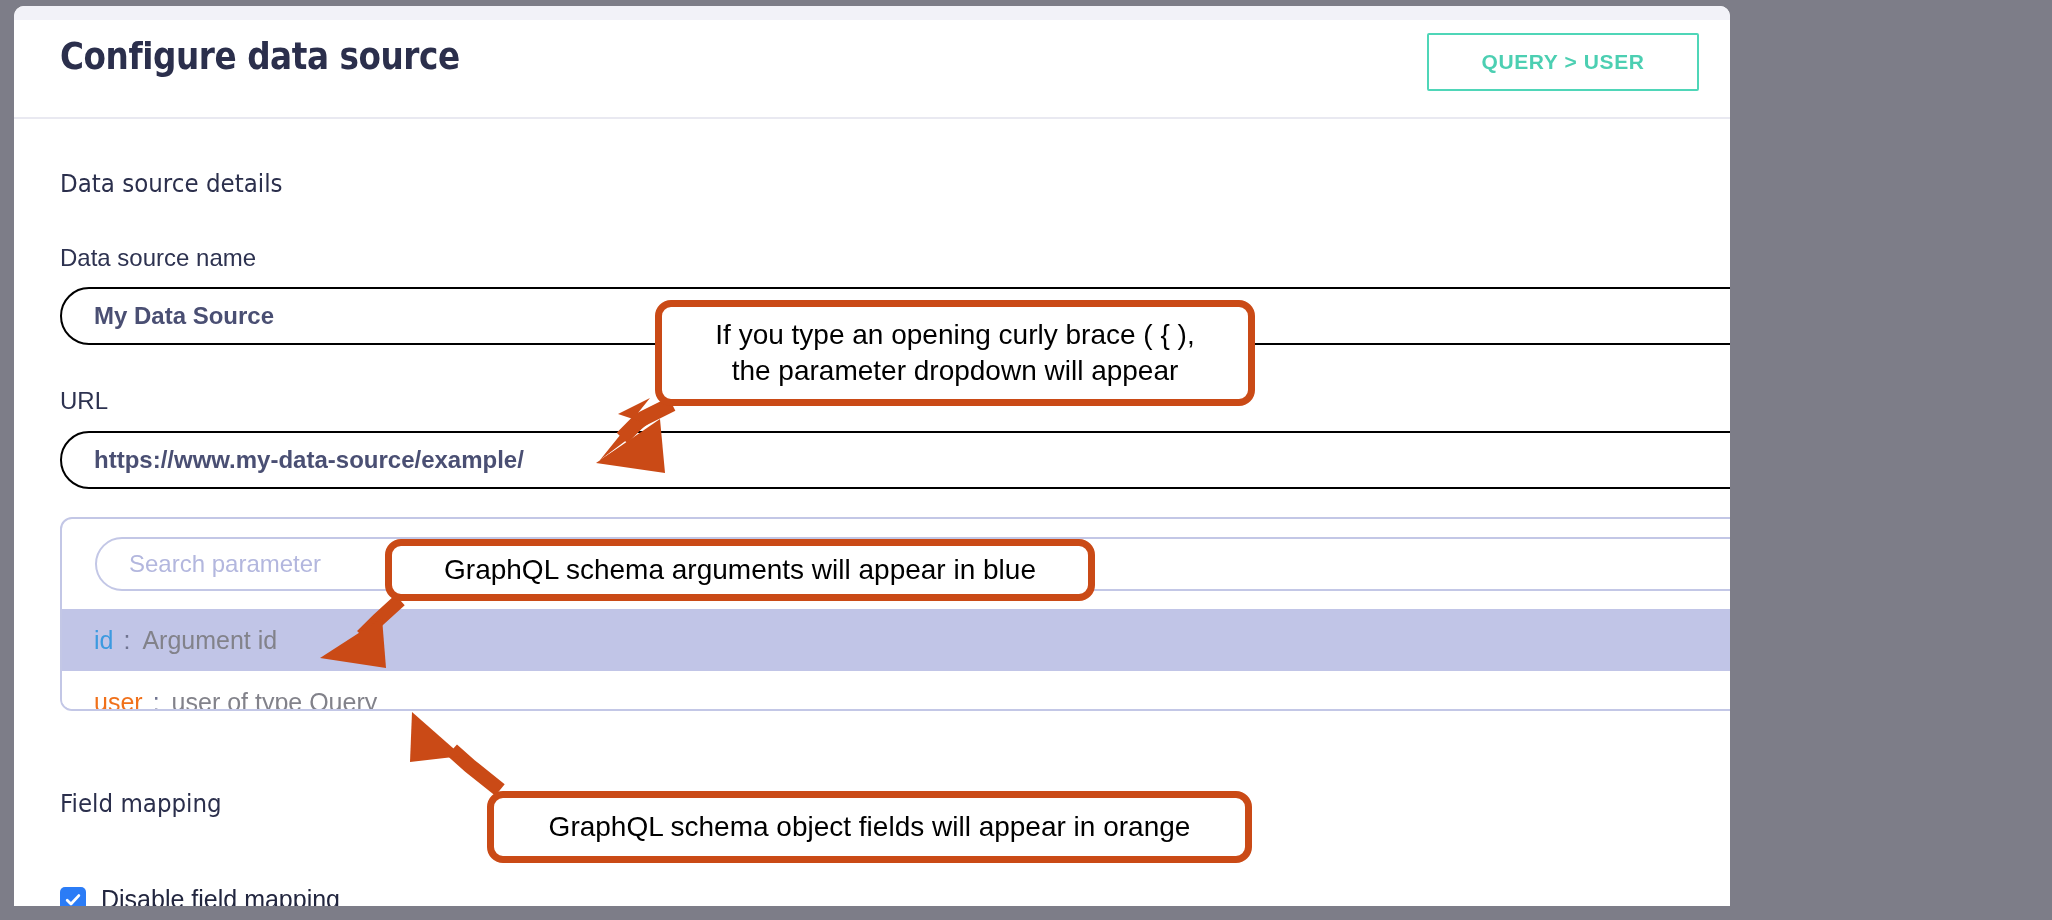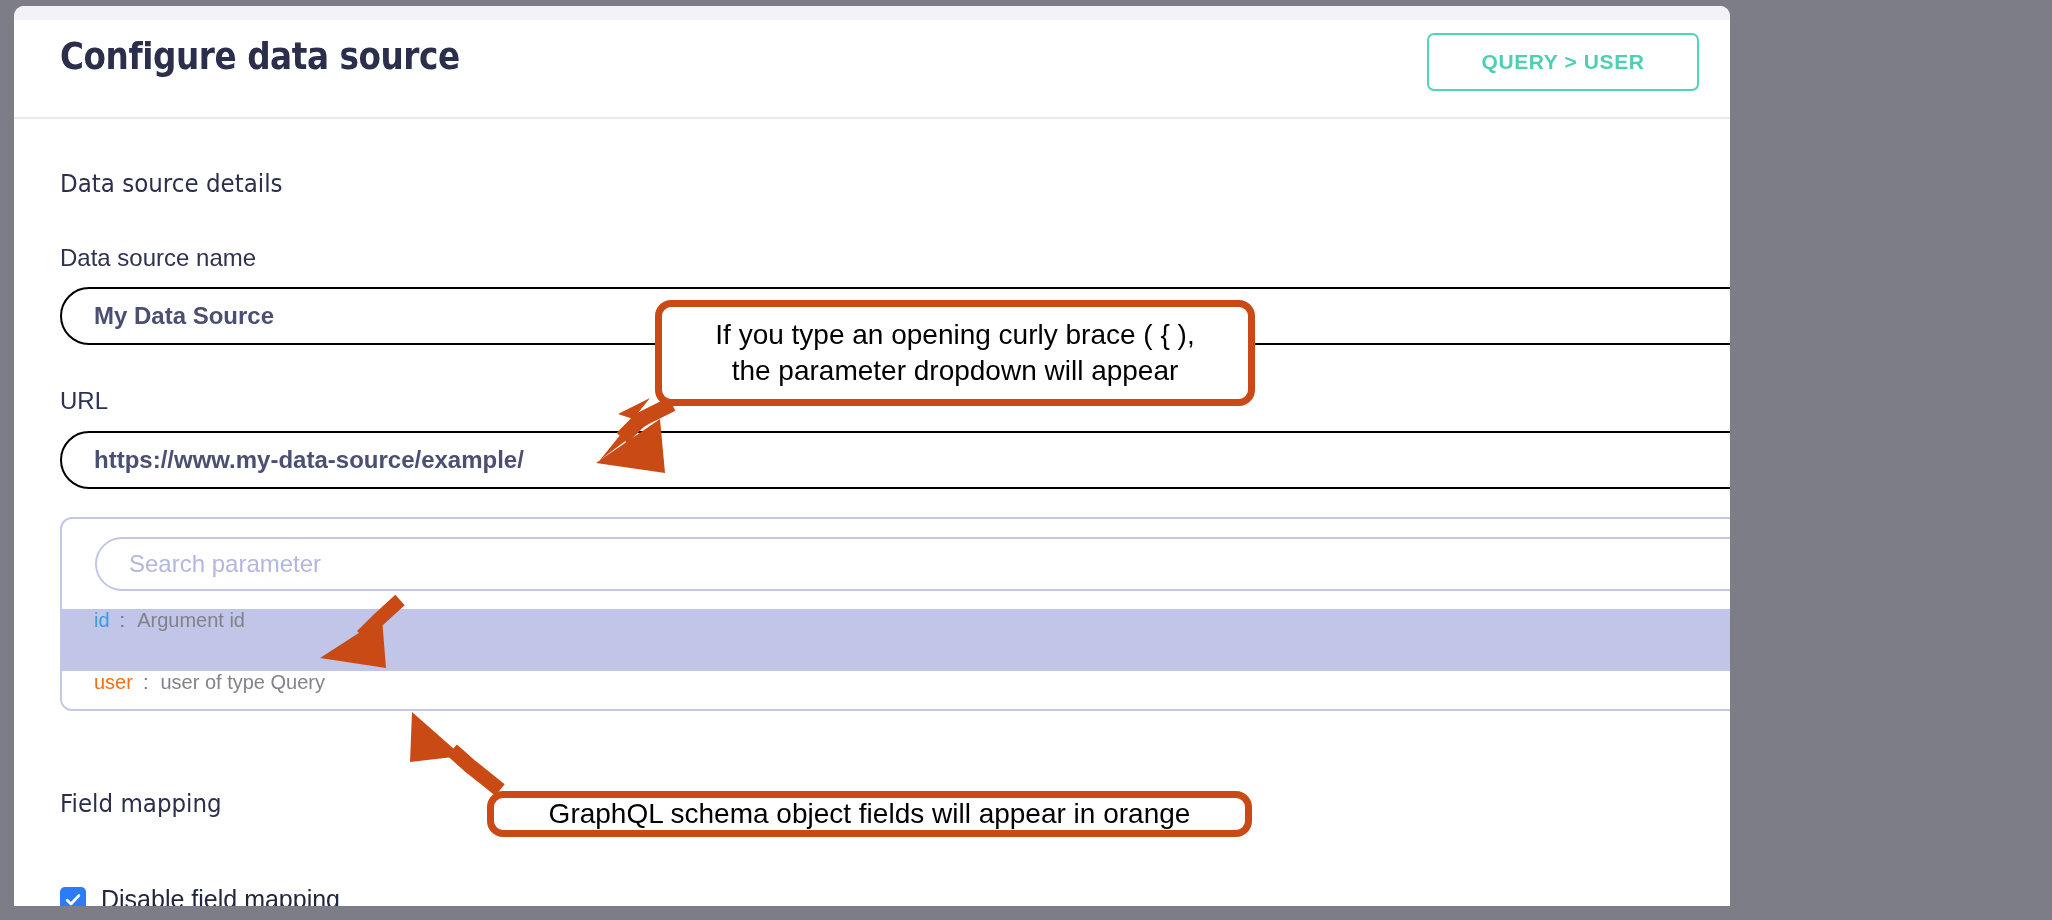--- a/index.html
+++ b/index.html
@@ -65,21 +65,21 @@
     white-space: nowrap;
   }
   .query-btn {
     position: absolute;
     right: 31px;
     top: 27px;
     width: 272px;
     height: 58px;
     box-sizing: border-box;
     border: 2.5px solid #4fd6b8;
-    border-radius: 7px;
+    border-radius: 2px;
     background: #ffffff;
     color: #4ccfb2;
     font-size: 21px;
     font-weight: 700;
     letter-spacing: 0.6px;
     display: flex;
     align-items: center;
     justify-content: center;
     cursor: pointer;
   }
@@ -165,23 +165,24 @@
     font-size: 24px;
     color: #b3b7de;
     cursor: text;
   }
   .param-row {
     position: absolute;
     left: 0;
     width: 100%;
     height: 62px;
     display: flex;
+    align-items: center;
     padding-left: 32px;
     box-sizing: border-box;
-    font-size: 20px;
+    font-size: 25px;
     cursor: pointer;
   }
   .param-row.r0 { top: 90px; background: #c1c5e7; }
   .param-row.r1 { top: 152px; background: #ffffff; }
 
   .param-key      { font-weight: 400; }
   .param-key.blue   { color: #3c9ae0; }
   .param-key.orange { color: #f0701a; }
   .param-colon { color: #6f7390; margin: 0 12px 0 10px; }
   .param-desc  { color: #82828a; }
@@ -236,21 +237,21 @@
     font-family: "Liberation Sans", sans-serif;
     font-size: 28px;
     line-height: 1.28;
     text-align: center;
     padding: 6px 20px;
   }
   .callout .ln { display: block; white-space: nowrap; }
 
   .c1 { left: 655px;  top: 300px; width: 600px;  height: 106px; }
   .c2 { left: 385px;  top: 539px; width: 710px;  height: 62px;  }
-  .c3 { left: 487px;  top: 791px; width: 765px;  height: 46px;  }
+  .c3 { left: 487px;  top: 791px; width: 765px;  height: 72px;  }
 
   .arrow-svg {
     position: absolute;
     left: 0; top: 0;
     width: 2052px;
     height: 920px;
     overflow: visible;
   }
 </style>
 </head>
@@ -320,19 +321,22 @@
 
       <path d="M 500 790 L 470 766 L 452 750" stroke="#ca4a16" stroke-width="15" fill="none"></path>
       <polygon points="412,712 462,756 410,762" fill="#ca4a16"></polygon>
     </svg>
 
     <div class="callout c1">
       <span class="ln">If you type an opening curly brace ( { ),</span>
       <span class="ln">the parameter dropdown will appear</span>
     </div>
 
+    <div class="callout c2">
+      <span class="ln">GraphQL schema arguments will appear in blue</span>
+    </div>
 
     <div class="callout c3">
       <span class="ln">GraphQL schema object fields will appear in orange</span>
     </div>
 
   </div>
 </div>
 
 </body></html>

